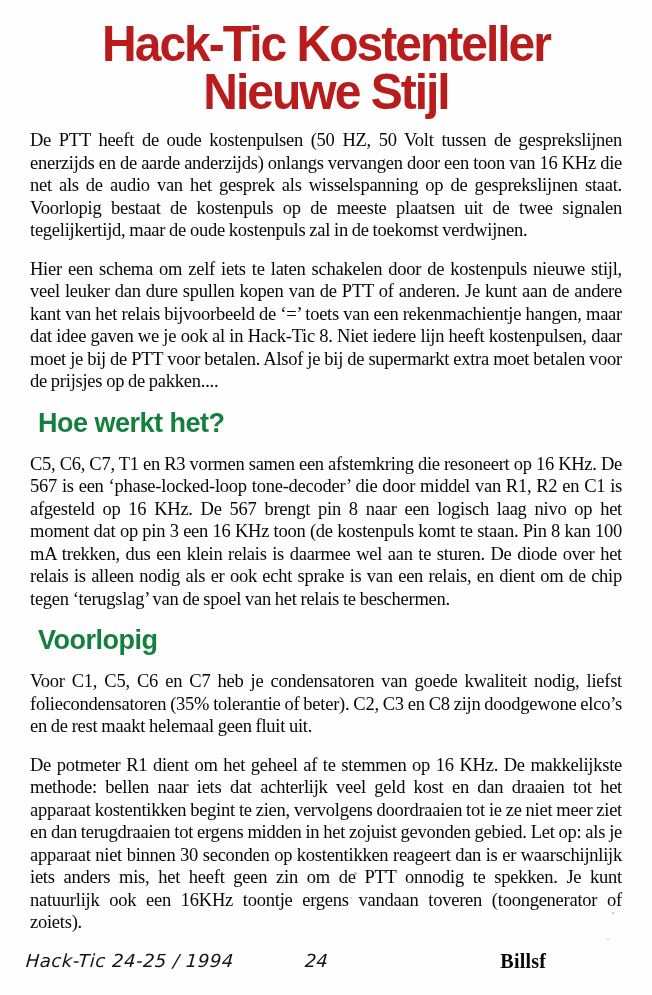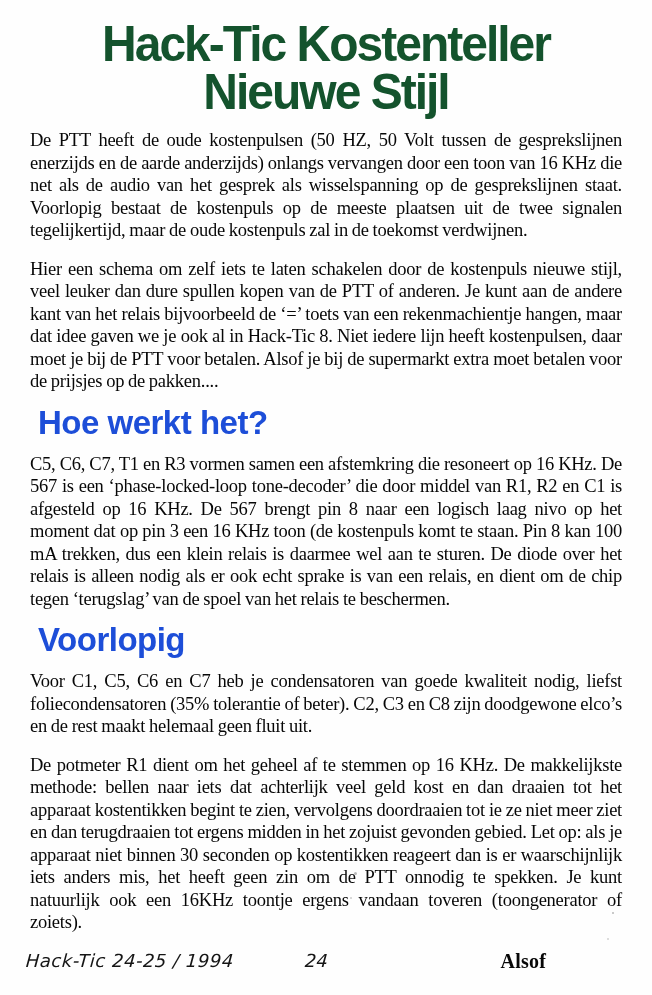--- a/index.html
+++ b/index.html
@@ -24,40 +24,40 @@
     padding: 20px 14px 0 14px;
   }
   h1.title {
     margin: 0 0 13px 0;
     text-align: center;
     font-family: "Liberation Sans", sans-serif;
     font-weight: bold;
     font-size: 48px;
     line-height: 48px;
     letter-spacing: -2px;
-    color: #14532d;
+    color: #b91c1c;
   }
   h1.title span { display: block; transform: scaleY(1.04); }
   p.body {
     margin: 16px;
     text-align: justify;
     font-size: 18.5px;
     line-height: 22.5px;
     letter-spacing: -0.25px;
     word-spacing: -0.5px;
   }
   p.body.first { margin-top: 2px; }
   h2.section {
     margin: 14px 0 9px 24px;
     font-family: "Liberation Sans", sans-serif;
     font-weight: bold;
-    font-size: 33px;
+    font-size: 27px;
     line-height: 28px;
     letter-spacing: -0.5px;
-    color: #1d4ed8;
+    color: #15803d;
   }
   .signature {
     margin-top: 4px;
     padding-right: 92px;
     text-align: right;
     font-weight: bold;
     font-size: 20px;
     letter-spacing: 0.2px;
     font-family: "Liberation Serif", serif;
   }
@@ -110,21 +110,21 @@
   <p class="body first">De PTT heeft de oude kostenpulsen (50 HZ, 50 Volt tussen de gesprekslijnen enerzijds en de aarde anderzijds) onlangs vervangen door een toon van 16 KHz die net als de audio van het gesprek als wisselspanning op de gesprekslijnen staat. Voorlopig bestaat de kostenpuls op de meeste plaatsen uit de twee signalen tegelijkertijd, maar de oude kostenpuls zal in de toekomst verdwijnen.</p>
   <p class="body">Hier een schema om zelf iets te laten schakelen door de kostenpuls nieuwe stijl, veel leuker dan dure spullen kopen van de PTT of anderen. Je kunt aan de andere kant van het relais bijvoorbeeld de ‘=’ toets van een rekenmachientje hangen, maar dat idee gaven we je ook al in Hack-Tic 8. Niet iedere lijn heeft kostenpulsen, daar moet je bij de PTT voor betalen. Alsof je bij de supermarkt extra moet betalen voor de prijsjes op de pakken....</p>
 
   <h2 class="section">Hoe werkt het?</h2>
   <p class="body">C5, C6, C7, T1 en R3 vormen samen een afstemkring die resoneert op 16 KHz. De 567 is een ‘phase-locked-loop tone-decoder’ die door middel van R1, R2 en C1 is afgesteld op 16 KHz. De 567 brengt pin 8 naar een logisch laag nivo op het moment dat op pin 3 een 16 KHz toon (de kostenpuls komt te staan. Pin 8 kan 100 mA trekken, dus een klein relais is daarmee wel aan te sturen. De diode over het relais is alleen nodig als er ook echt sprake is van een relais, en dient om de chip tegen ‘terugslag’ van de spoel van het relais te beschermen.</p>
 
   <h2 class="section">Voorlopig</h2>
   <p class="body">Voor C1, C5, C6 en C7 heb je condensatoren van goede kwaliteit nodig, liefst foliecondensatoren (35% tolerantie of beter). C2, C3 en C8 zijn doodgewone elco’s en de rest maakt helemaal geen fluit uit.</p>
   <p class="body">De potmeter R1 dient om het geheel af te stemmen op 16 KHz. De makkelijkste methode: bellen naar iets dat achterlijk veel geld kost en dan draaien tot het apparaat kostentikken begint te zien, vervolgens doordraaien tot ie ze niet meer ziet en dan terugdraaien tot ergens midden in het zojuist gevonden gebied. Let op: als je apparaat niet binnen 30 seconden op kostentikken reageert dan is er waarschijnlijk iets anders mis, het heeft geen zin om de PTT onnodig te spekken. Je kunt natuurlijk ook een 16KHz toontje ergens vandaan toveren (toongenerator of zoiets).</p>
 
-  <div class="signature">Alsof</div>
+  <div class="signature">Billsf</div>
 
   <div class="footer">
     <span class="issue">Hack-Tic 24-25 / 1994</span>
     <span class="pagenum">24</span>
   </div>
 
   <div class="speck s1"></div>
   <div class="speck s2"></div>
   <div class="speck s3"></div>
   <div class="speck s4"></div>

